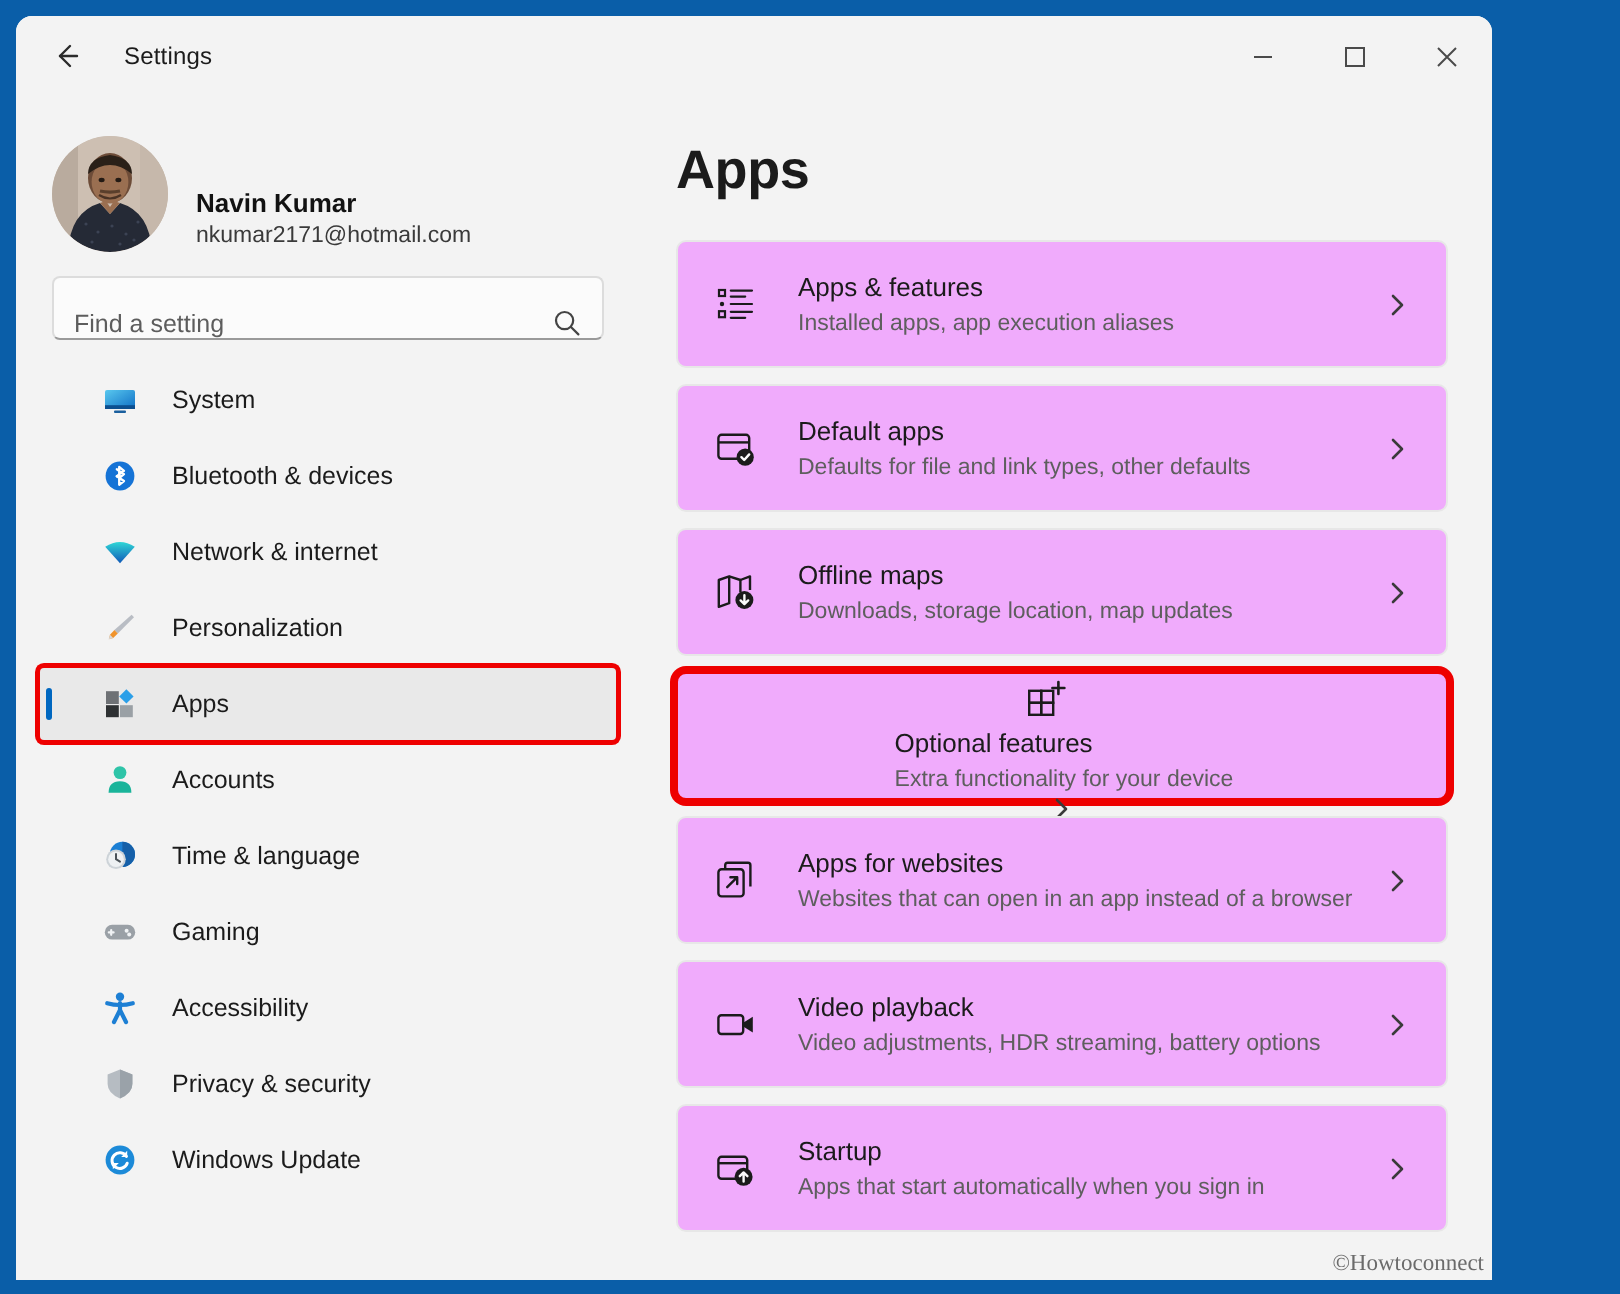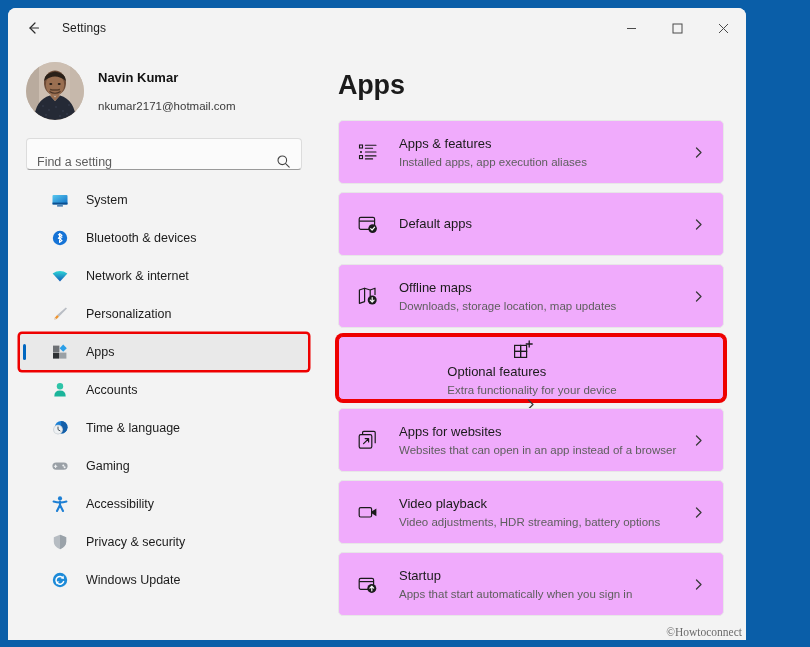--- a/index.html
+++ b/index.html
@@ -75,21 +75,21 @@
   #sidebar {
     width: 312px;
     flex: 0 0 312px;
     background: #f3f3f3;
     padding: 0 12px;
     overflow: hidden;
   }
 
   .account {
     display: flex;
-    align-items: center;
+    align-items: flex-end;
     height: 70px;
     padding-left: 6px;
     margin-top: 8px;
   }
   .avatar {
     width: 58px; height: 58px;
     border-radius: 50%;
     overflow: hidden;
     flex: 0 0 58px;
     background: #cbbfb4;
@@ -100,21 +100,20 @@
   .account-name {
     font-size: 13px;
     font-weight: bold;
     color: #121212;
     line-height: 17px;
   }
   .account-mail {
     font-size: 11.5px;
     color: #3a3a3a;
     line-height: 16px;
-    margin-top: 12px;
   }
 
   .search-wrap {
     margin: 12px 6px 0 6px;
     height: 32px;
     background: #fbfbfb;
     border: 1px solid #dcdcdc;
     border-bottom-color: #9a9a9a;
     border-radius: 4px;
     display: flex;
@@ -494,20 +493,21 @@
         <span class="card-icon">
           <svg width="22" height="22" viewBox="0 0 22 22" aria-hidden="true">
             <rect x="2.2" y="4.4" width="15.4" height="12" rx="1.6" fill="none" stroke="currentColor" stroke-width="1.2"></rect>
             <path d="M2.2 8.2 H17.6" stroke="currentColor" stroke-width="1.2"></path>
             <circle cx="15.6" cy="15.6" r="4.3" fill="currentColor"></circle>
             <path d="M13.7 15.6 L15.1 17 L17.6 14.2" fill="none" stroke="#fbfbfb" stroke-width="1.2" stroke-linecap="round" stroke-linejoin="round"></path>
           </svg>
         </span>
         <div class="card-texts">
           <div class="card-title">Default apps</div>
+          <div class="card-sub">Defaults for file and link types, other defaults</div>
         </div>
         <span class="card-chevron">
           <svg width="13" height="13" viewBox="0 0 13 13" aria-hidden="true">
             <path d="M4.5 2 L9 6.5 L4.5 11" fill="none" stroke="currentColor" stroke-width="1.3" stroke-linecap="round" stroke-linejoin="round"></path>
           </svg>
         </span>
       </div>
 
       <div class="card">
         <span class="card-icon">

